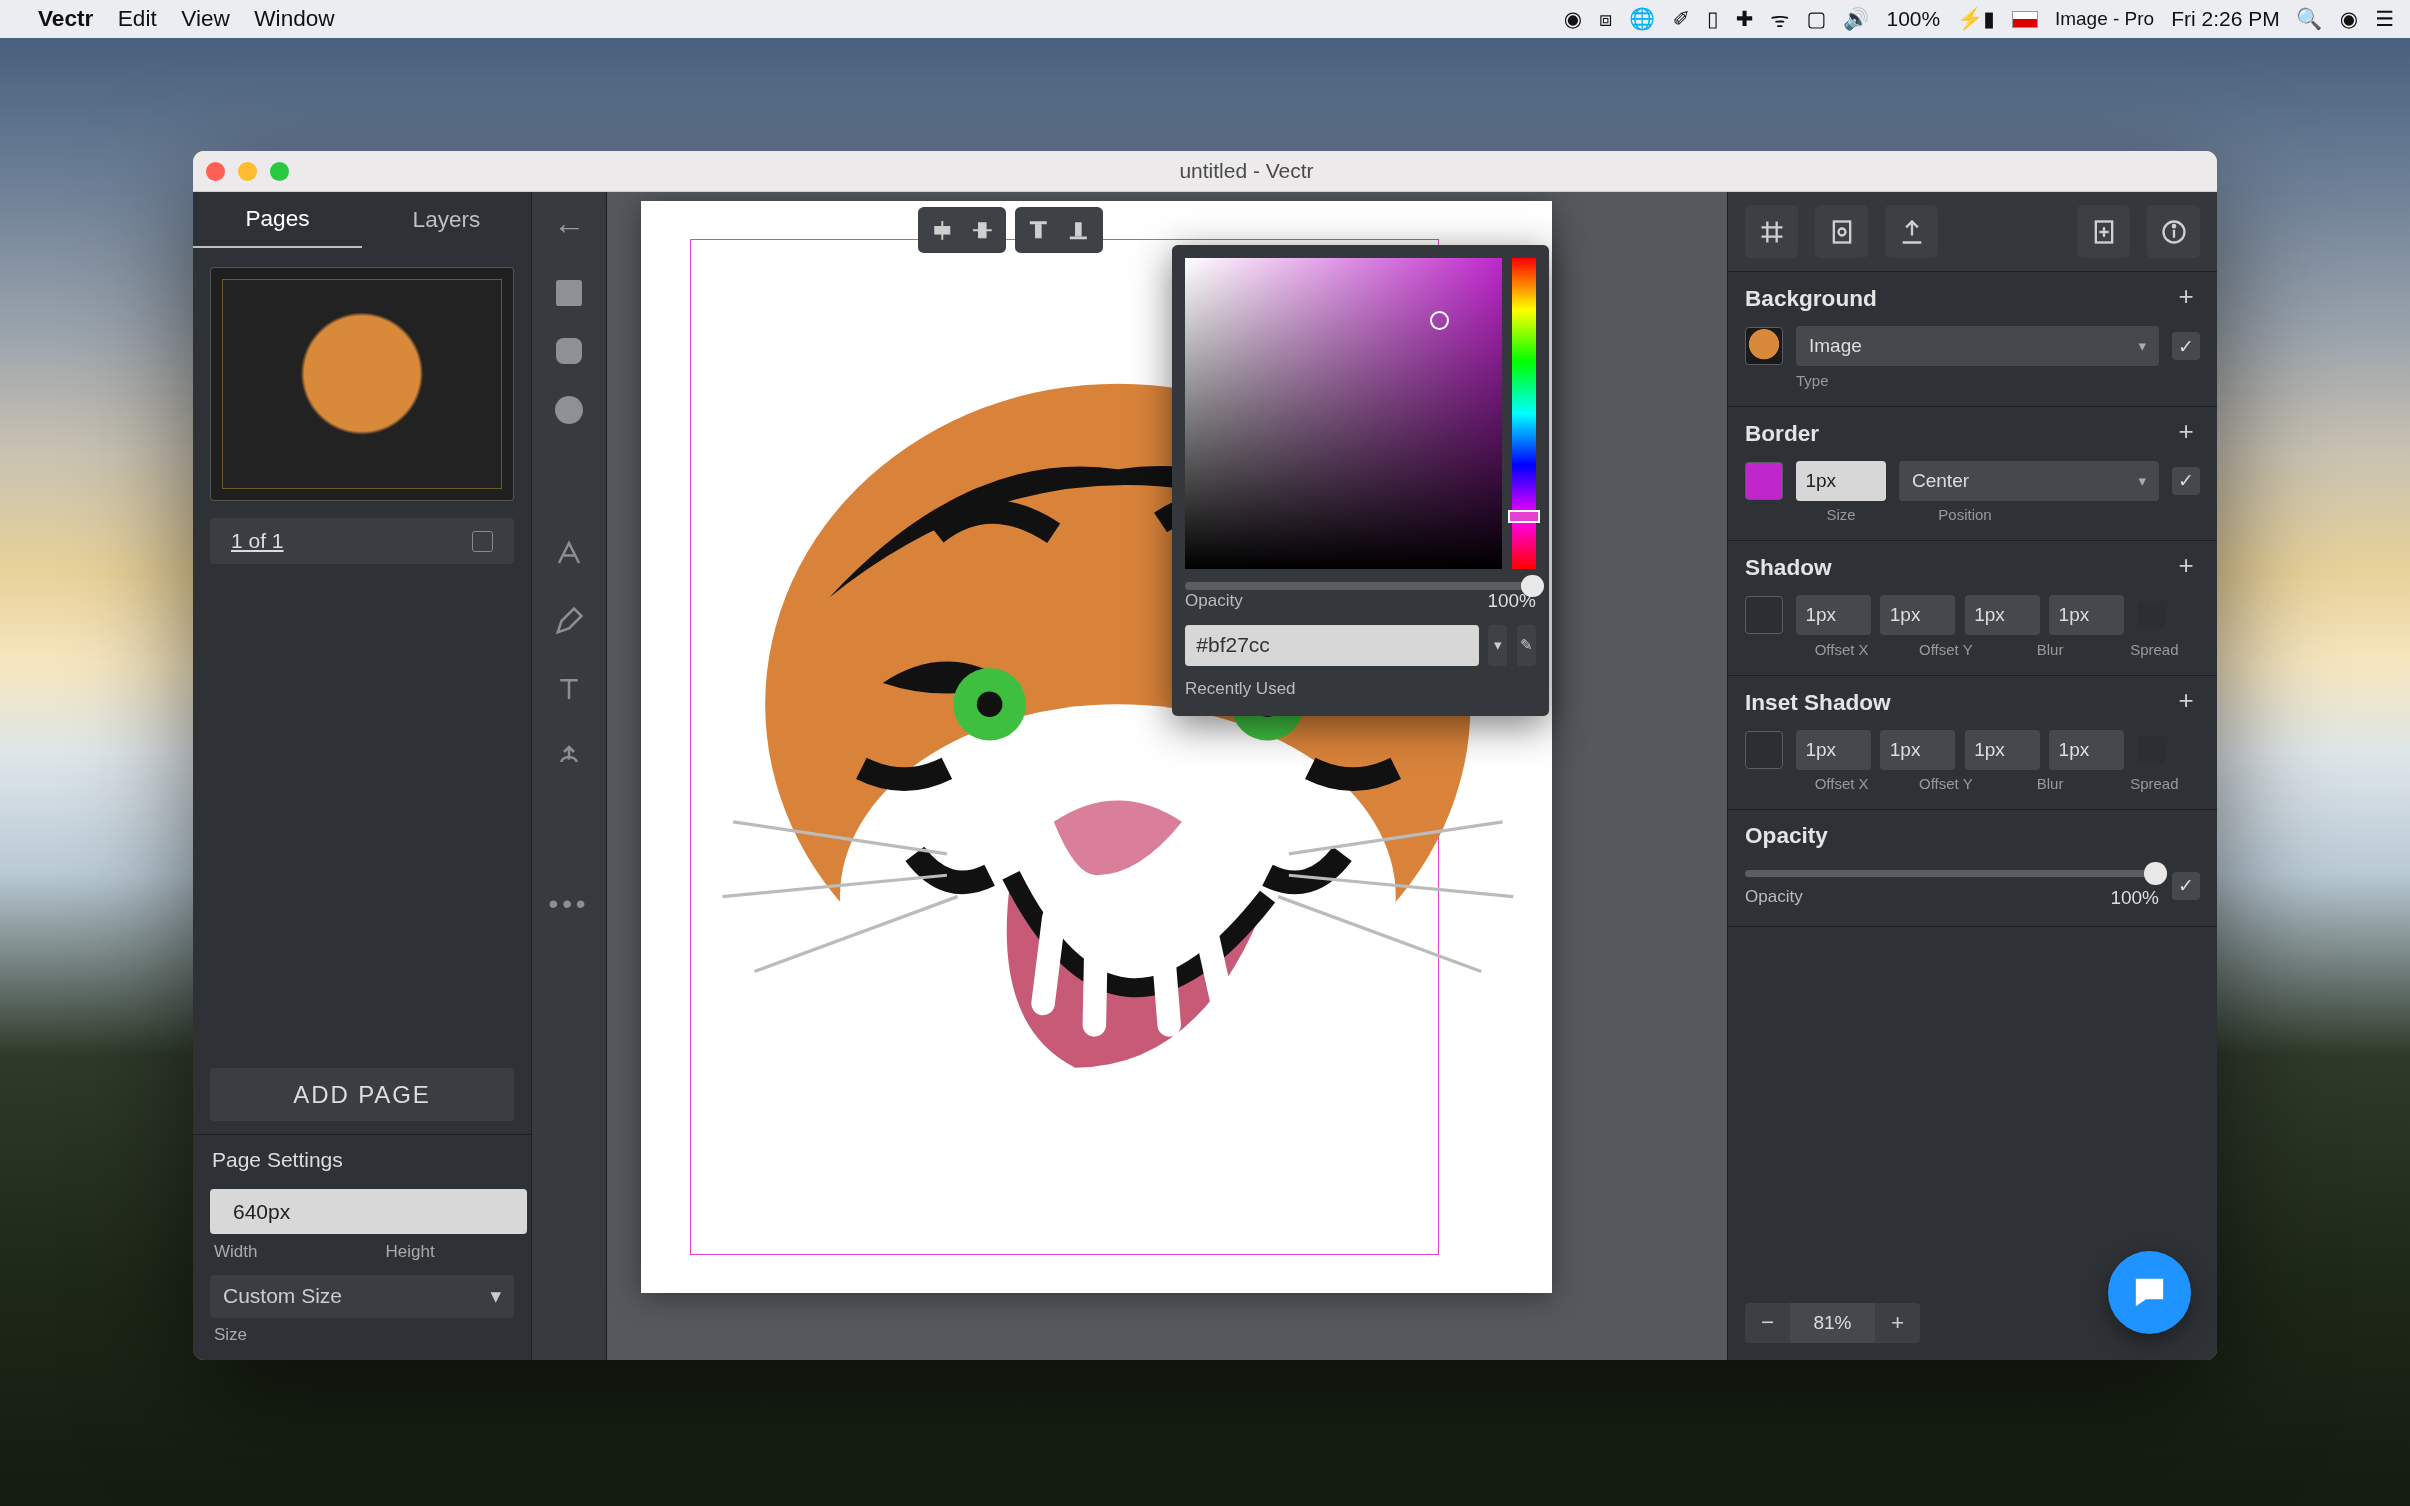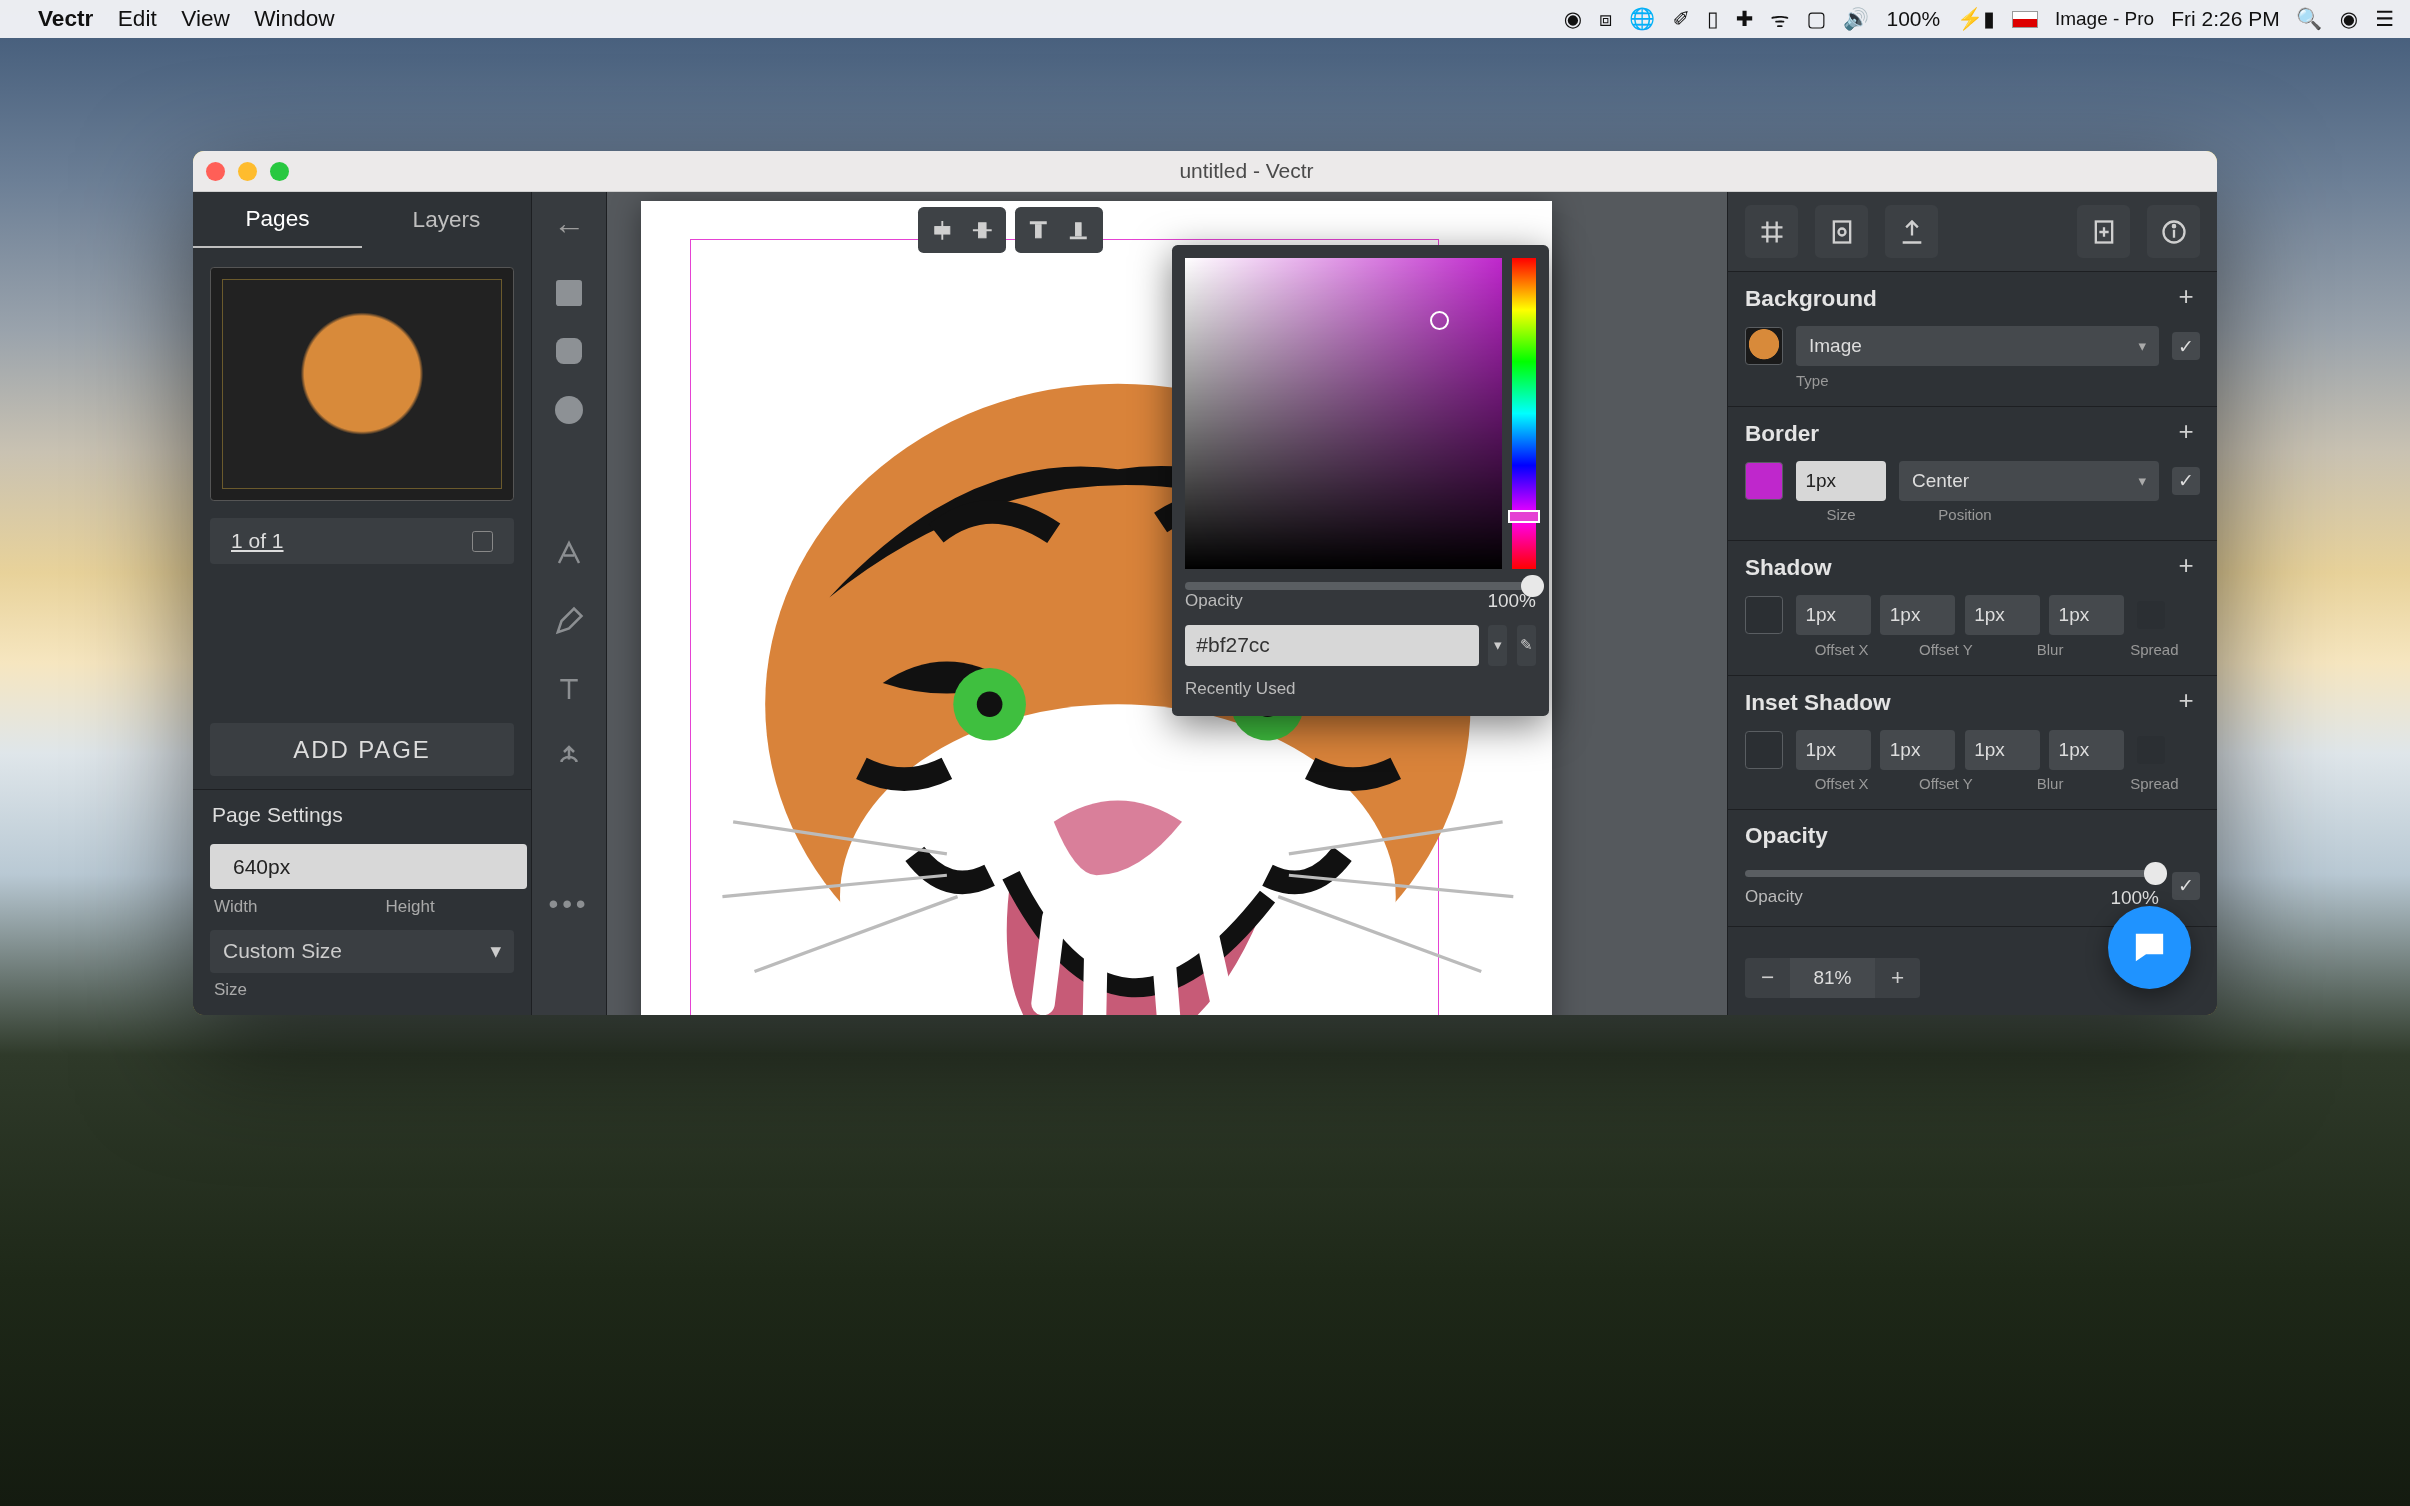--- a/index.html
+++ b/index.html
@@ -26,21 +26,21 @@
 .menubar .app-name { font-weight: 700; margin-right: 24.5px; }
 .menubar .menu-item { margin-right: 24.5px; }
 .menubar .spacer { flex: 1; }
 .menubar .status { display: flex; align-items: center; gap: 17px; font-size: 21px; }
 .menubar .status .flag { width: 26px; height: 17px; background: linear-gradient(to bottom,#fff 0 50%,#d00 50% 100%); border:0.9px solid #999; display:inline-block; vertical-align:middle;}
 .menubar .status .flag-label{font-size:19px;}
 .menubar .status .time{font-weight:400;}
 
 
 .window {
-  position: absolute; left: 193px; top: 151px; width: 2024px; height: 864px;
+  position: absolute; left: 193px; top: 151px; width: 2024px; height: 1209px;
   background: #fde047; border-radius: 11.3px; overflow: hidden;
   box-shadow: 0 38px 113px rgba(0,0,0,0.55);
 }
 
 
 .titlebar {
   height: 41px; background: #eceaea; display: flex; align-items: center;
   padding: 0 13px; border-bottom: 0.9px solid #cfcfcf;
 }
 .traffic { display:flex; gap:13px; }

